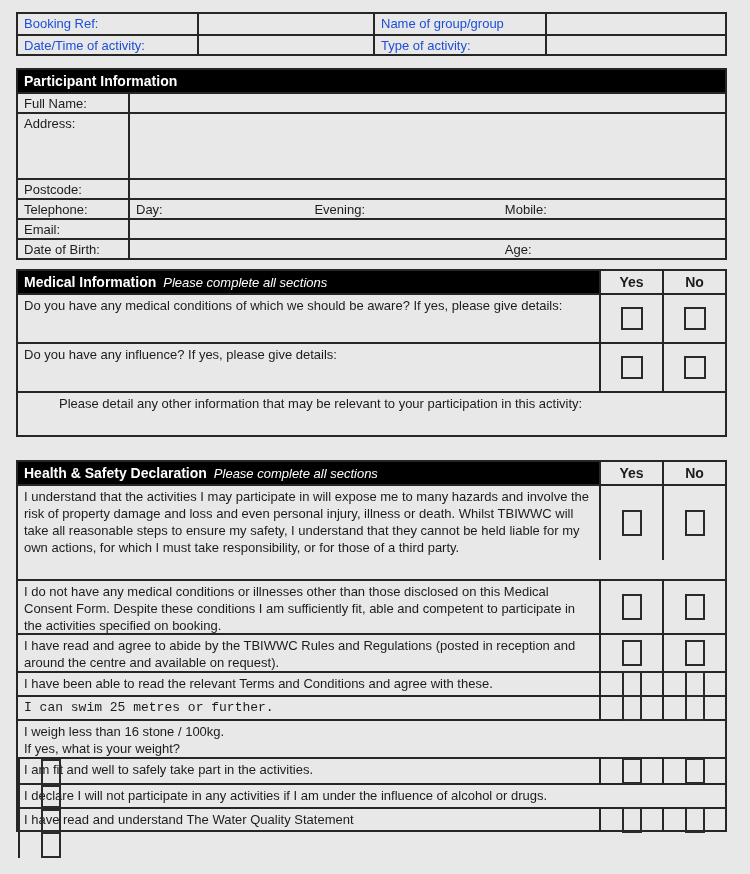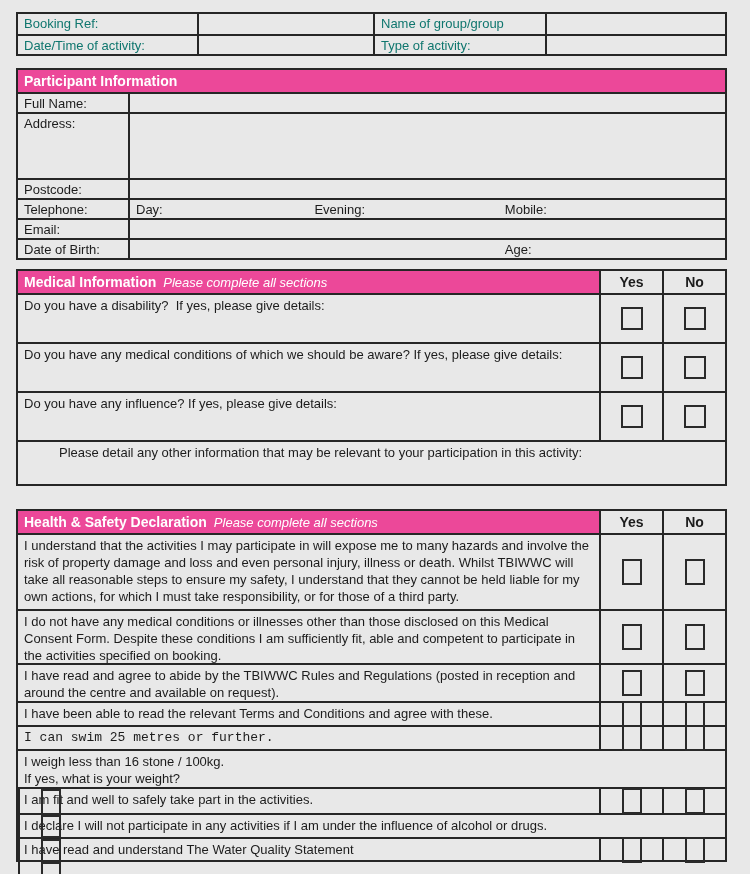--- a/index.html
+++ b/index.html
@@ -12,36 +12,36 @@
     background:#e8e8e8;
     font-family:"Liberation Sans", "DejaVu Sans", sans-serif;
     font-size:13px;
     color:#1c1c1c;
   }
   .tbl { border:2px solid #262626; width:711px; box-sizing:border-box; background:#e8e8e8; }
   .row { display:flex; border-top:2px solid #262626; box-sizing:border-box; align-items:stretch; }
   .row.first { border-top:none; }
   .cell { box-sizing:border-box; padding:1px 6px; overflow:hidden; line-height:17px; }
   .vline { border-left:2px solid #262626; }
-  .faint { color:#0f766e; }
+  .faint { color:#1d4ed8; }
 
   
   .top-row { height:20px; }
   .tc1 { width:179px; }
   .tc2 { width:176px; }
   .tc3 { width:172px; }
   .tc4 { flex:1; }
 
   .gap12 { height:12px; }
   .gap9  { height:9px;  }
   .gap23 { height:23px; }
 
   
   .sec-header {
-    height:22px; background:#ec4899; color:#ffffff;
+    height:22px; background:#000000; color:#ffffff;
     display:flex; align-items:center;
     padding:0 6px; box-sizing:border-box;
     font-size:14px; font-weight:bold;
     white-space:nowrap; overflow:hidden;
   }
   .subtitle { font-style:italic; font-weight:normal; font-size:13px; margin-left:7px; }
 
   
   .p-label { width:110px; }
   .p-value { flex:1; position:relative; }
@@ -66,21 +66,21 @@
     display:flex; align-items:center; justify-content:center;
   }
   .cb {
     border:2px solid #2a2a2a; background:transparent;
     position:relative; z-index:2; flex:none;
   }
   .cb-med { width:18px; height:19px; }
   .cb-dec { width:16px; height:22px; }
   .q49 { height:49px; }
   .q44 { height:44px;padding-left:35px; }
-  .s0 { height:76px; } .s1 { height:54px; } .s2 { height:38px; }
+  .s0 { height:76px; } .s1 { height:54px;margin-top:19px; } .s2 { height:38px; }
   .s3 { height:24px; } .s4 { height:24px;font-family:Liberation Mono, monospace; } .s5 { height:38px;flex-direction:column; }
   .s6 { height:26px; } .s7 { height:24px;flex-direction:column; } .s8 { height:23px; }
 </style>
 </head>
 <body>
 
 <div class="page">
 
   <div class="tbl">
     <div class="row first top-row">
@@ -140,29 +140,20 @@
   <div class="tbl">
     <div class="q-header">
       <div class="sec-header hd-blue">
         <span>Medical Information</span>
         <span class="subtitle">Please complete all sections</span>
       </div>
       <div class="yn-head vline">Yes</div>
       <div class="yn-head vline">No</div>
     </div>
     <div class="row q49">
-      <div class="q-text">Do you have a disability?  If yes, please give details:</div>
-      <div class="yn-cell vline">
-          <span class="cb cb-med"></span>
-        </div>
-      <div class="yn-cell vline">
-          <span class="cb cb-med"></span>
-        </div>
-    </div>
-    <div class="row q49">
       <div class="q-text">Do you have any medical conditions of which we should be aware? If yes, please give details:</div>
       <div class="yn-cell vline">
           <span class="cb cb-med"></span>
         </div>
       <div class="yn-cell vline">
           <span class="cb cb-med"></span>
         </div>
     </div>
     <div class="row q49">
       <div class="q-text">Do you have any influence? If yes, please give details:</div>

